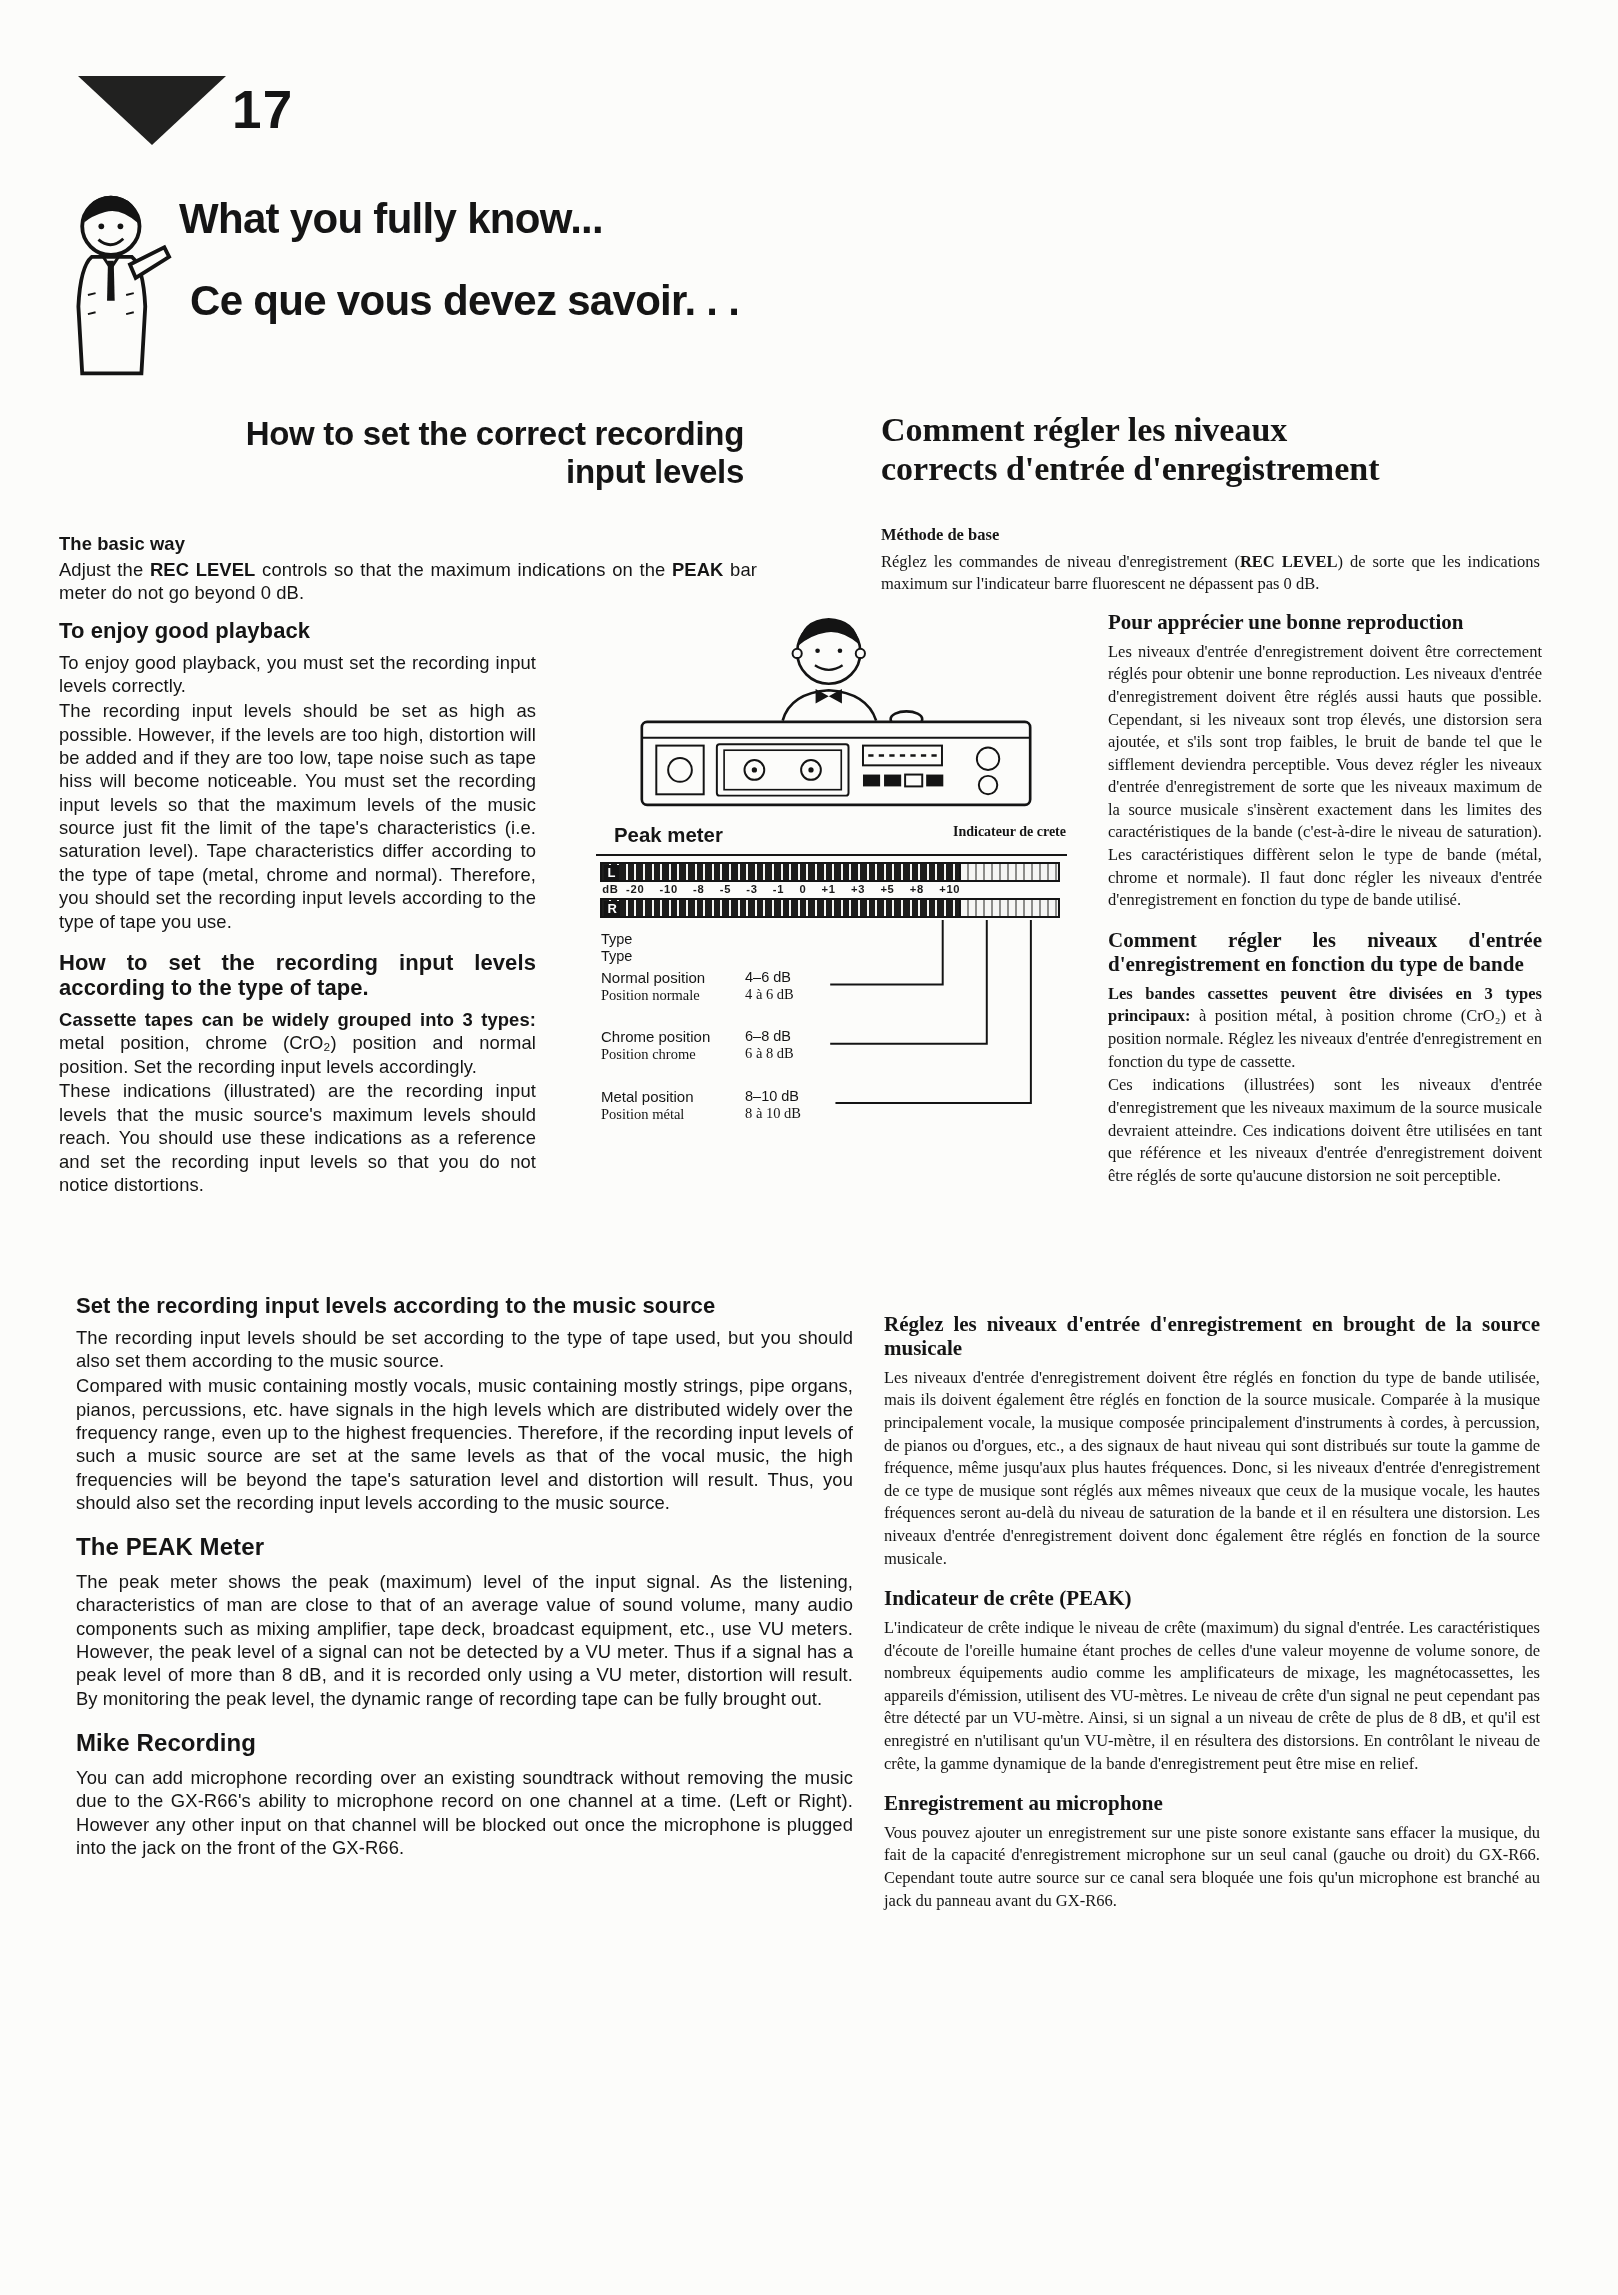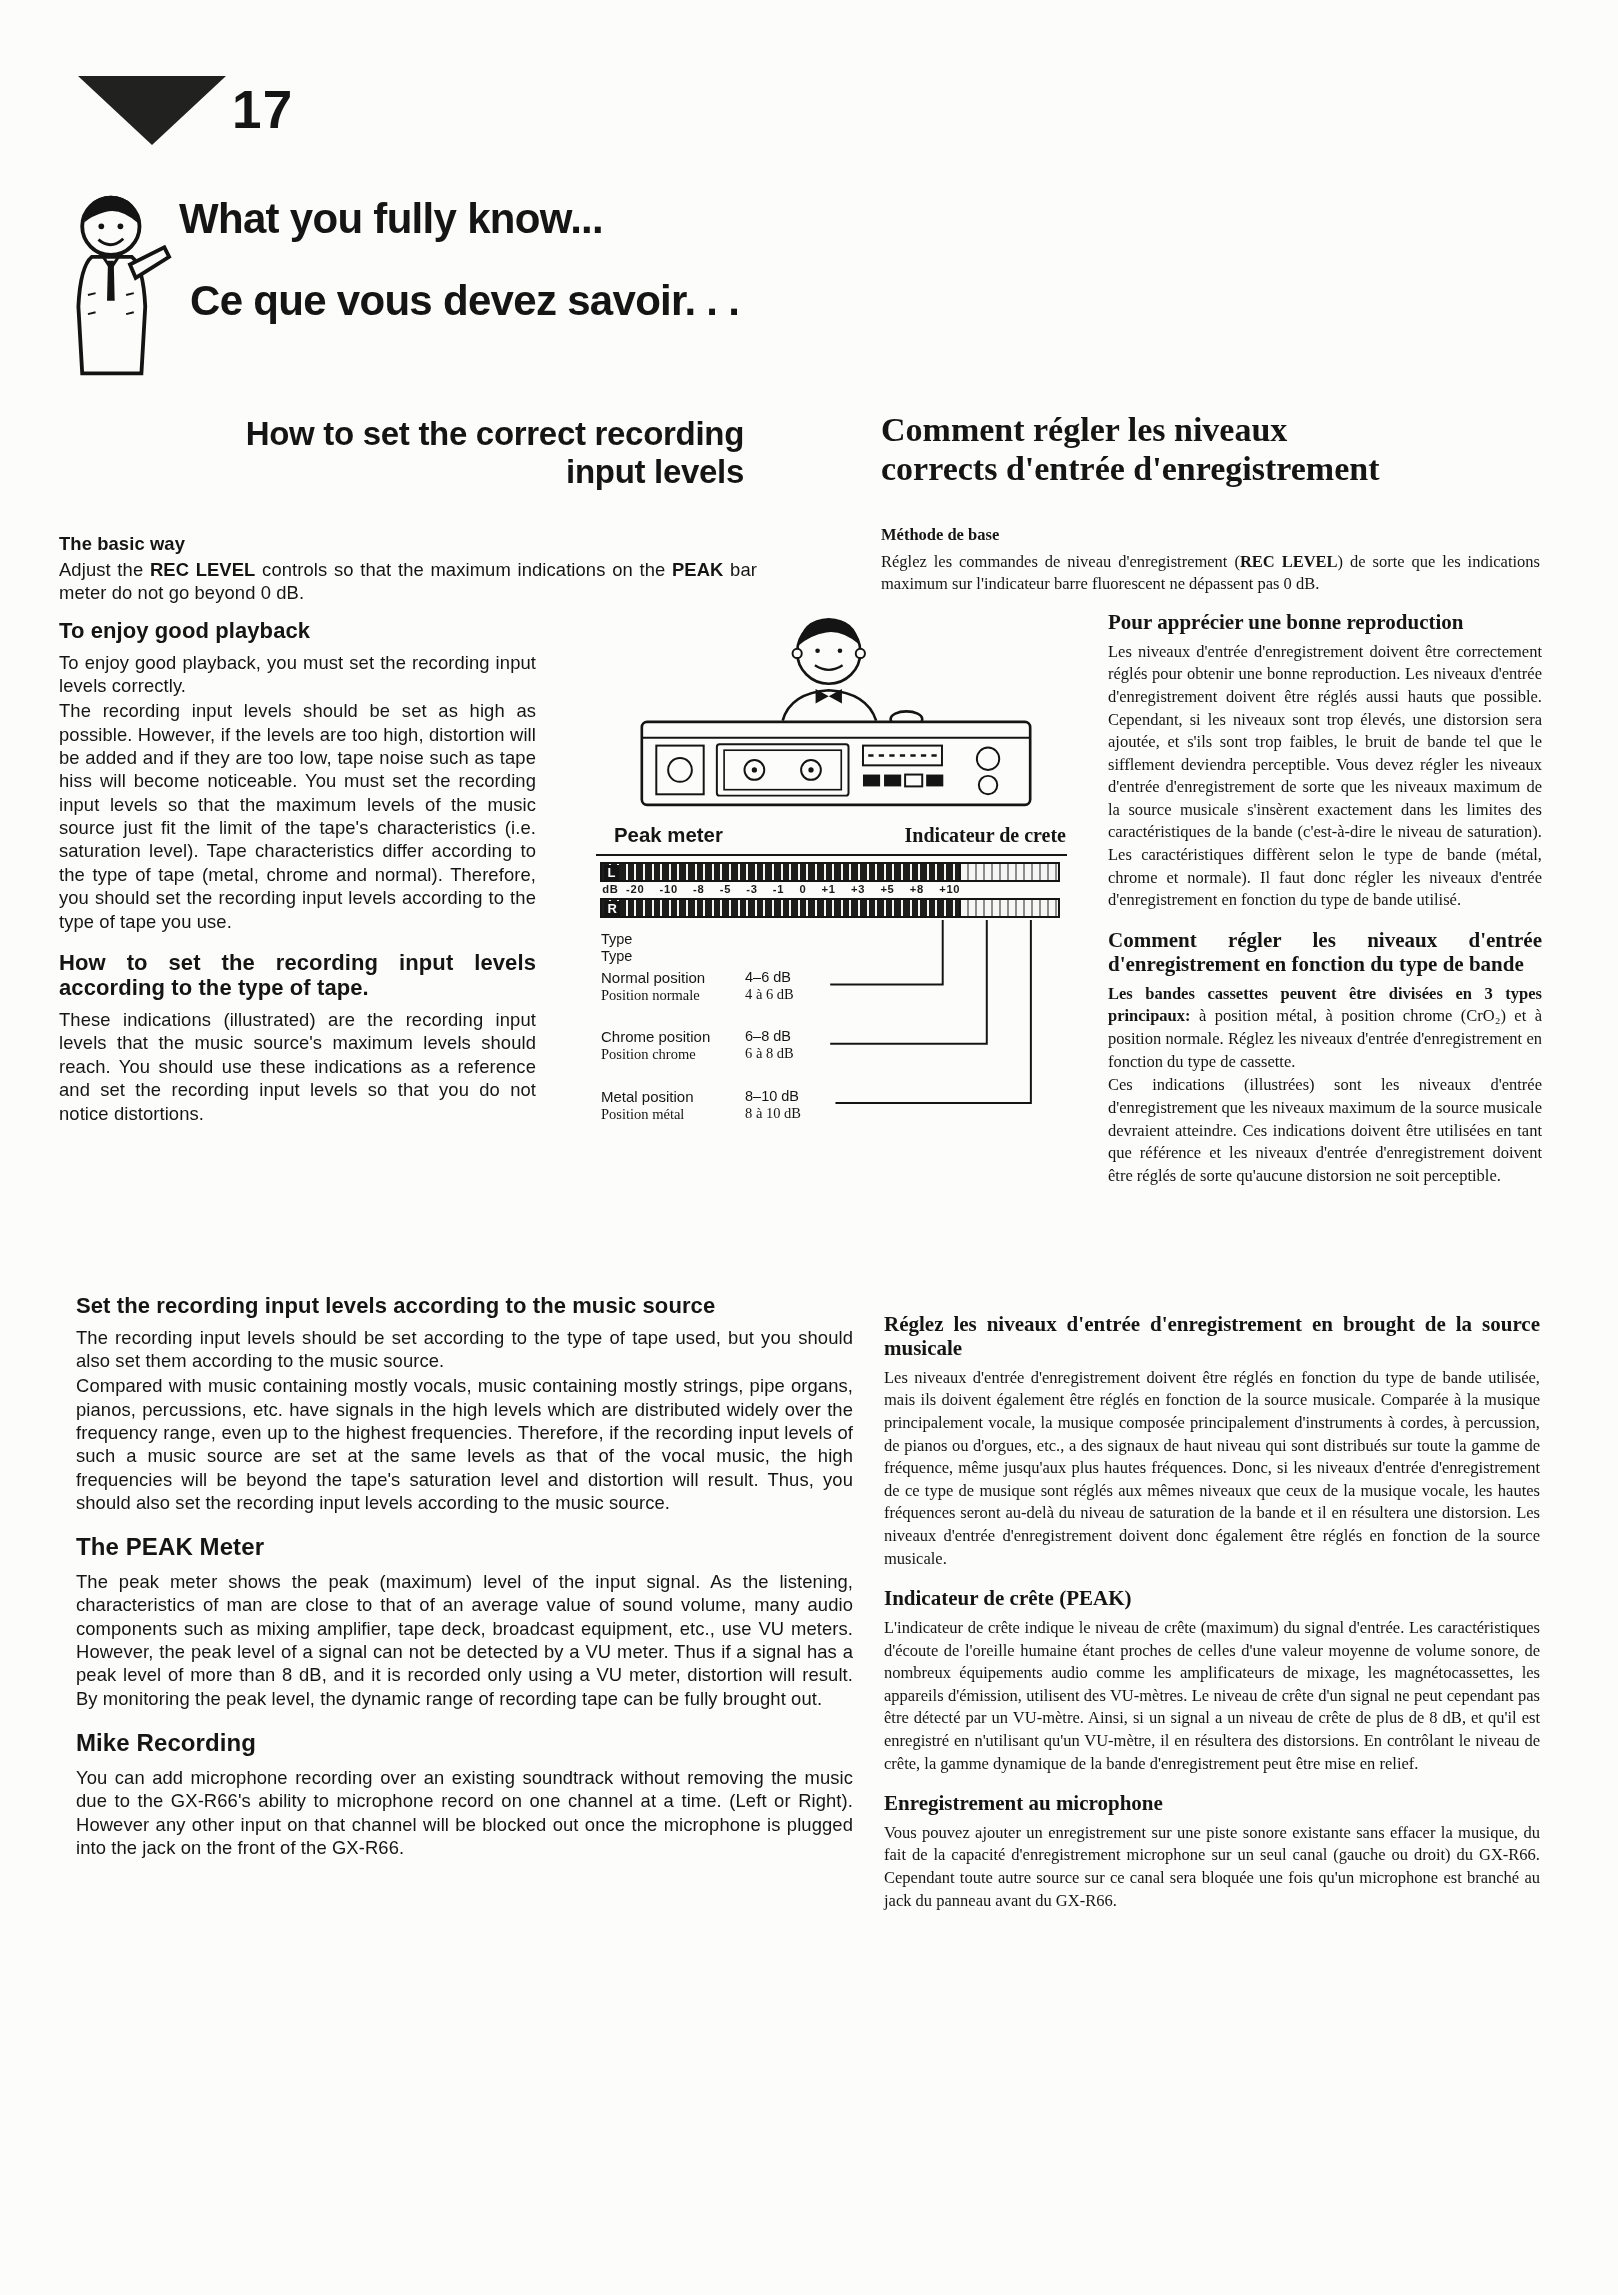--- a/index.html
+++ b/index.html
@@ -48,21 +48,21 @@
   #en-narrow .en-sub:first-child, #en-wide .en-sub:first-child,
   #fr-narrow .fr-sub:first-child, #fr-wide .fr-sub:first-child { margin-top:0; }
 
   
   #illustration { left:618px; top:610px; width:436px; height:208px; }
 
   
   #diagram { left:593px; top:820px; width:477px; height:304px; }
   .diagram-head { position:absolute; top:4px; left:4px; right:4px; display:flex; justify-content:space-between; }
   .diagram-head .en { font-weight:bold; font-size:20.4px;margin-left:17px; }
-  .diagram-head .fr { font-weight:bold; font-size:20px; }
+  .diagram-head .fr { font-weight:bold; font-size:14px; }
   .diagram-rule { position:absolute; left:2.6px; right:2.6px; top:34px; border-top:2.6px solid #161616; }
   .meter-bar {
     position:absolute; left:6.6px; width:460px; height:20.4px;
     border:2px solid #141414; background:
       repeating-linear-gradient(90deg,#1d1d1c 0 6.6px,#f6f6f4 6.6px 8.6px);
   }
   .meter-bar .unlit {
     position:absolute; right:0; top:0; bottom:0; width:99px;
     border-left:2px solid #141414;
     background: repeating-linear-gradient(90deg,#f6f6f4 0 6px,#8d8d8a 6px 8px);
@@ -118,20 +118,21 @@
   <div class="abs en-body" id="en-top">
     <div style="font-weight:bold; font-size:18.4px; margin-bottom:2.6px;">The basic way</div>
     <p class="para"><span>Adjust the </span><b>REC LEVEL</b><span> controls so that the maximum indications on the </span><b>PEAK</b><span> bar meter do not go beyond 0 dB.</span></p>
   </div>
 
   <div class="abs en-body" id="en-narrow">
     <h3 class="en-sub">To enjoy good playback</h3>
     <p class="para">To enjoy good playback, you must set the recording input levels correctly.</p>
     <p class="para">The recording input levels should be set as high as possible. However, if the levels are too high, distortion will be added and if they are too low, tape noise such as tape hiss will become noticeable. You must set the recording input levels so that the maximum levels of the music source just fit the limit of the tape's characteristics (i.e. saturation level). Tape characteristics differ according to the type of tape (metal, chrome and normal). Therefore, you should set the recording input levels according to the type of tape you use.</p>
     <h3 class="en-sub">How to set the recording input levels according to the type of tape.</h3>
+    <p class="para"><b>Cassette tapes can be widely grouped into 3 types:</b><span> metal position, chrome (CrO₂) position and normal position. Set the recording input levels accordingly.</span></p>
     <p class="para">These indications (illustrated) are the recording input levels that the music source's maximum levels should reach. You should use these indications as a reference and set the recording input levels so that you do not notice distortions.</p>
   </div>
 
   <div class="abs en-body" id="en-wide">
     <h3 class="en-sub">Set the recording input levels according to the music source</h3>
     <p class="para">The recording input levels should be set according to the type of tape used, but you should also set them according to the music source.</p>
     <p class="para">Compared with music containing mostly vocals, music containing mostly strings, pipe organs, pianos, percussions, etc. have signals in the high levels which are distributed widely over the frequency range, even up to the highest frequencies. Therefore, if the recording input levels of such a music source are set at the same levels as that of the vocal music, the high frequencies will be beyond the tape's saturation level and distortion will result. Thus, you should also set the recording input levels according to the music source.</p>
     <h3 class="en-sub-lg">The PEAK Meter</h3>
     <p class="para">The peak meter shows the peak (maximum) level of the input signal. As the listening, characteristics of man are close to that of an average value of sound volume, many audio components such as mixing amplifier, tape deck, broadcast equipment, etc., use VU meters. However, the peak level of a signal can not be detected by a VU meter. Thus if a signal has a peak level of more than 8 dB, and it is recorded only using a VU meter, distortion will result. By monitoring the peak level, the dynamic range of recording tape can be fully brought out.</p>
     <h3 class="en-sub-lg">Mike Recording</h3>

